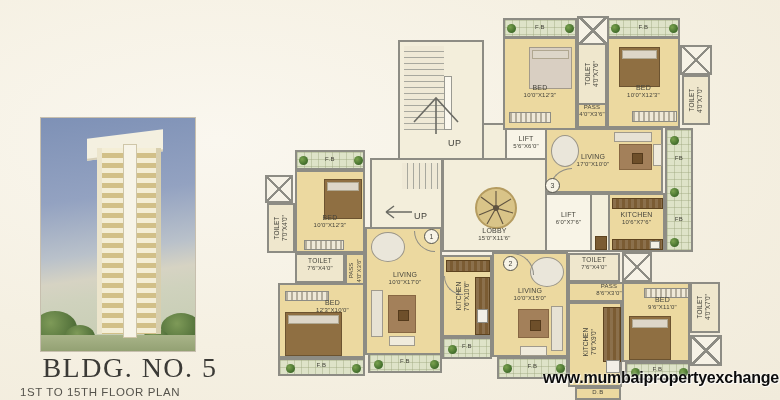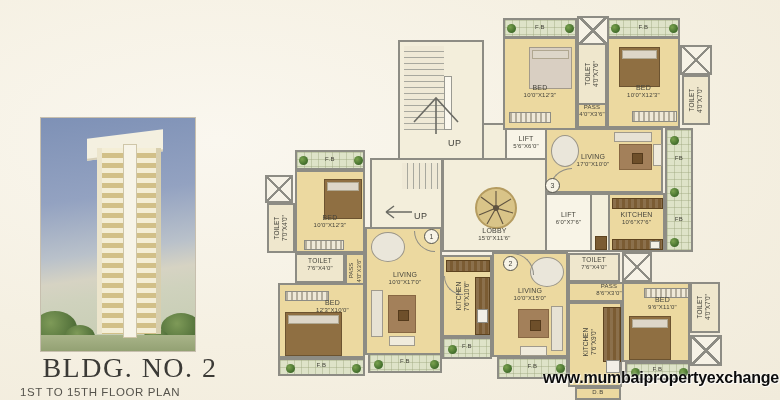--- a/index.html
+++ b/index.html
@@ -75,21 +75,21 @@
     <div class="abs photo" style="left:40px;top:117px;width:156px;height:235px;">
       <span class="tree" style="left:-8px;bottom:6px;width:44px;height:34px;"></span>
       <span class="tree" style="left:24px;bottom:2px;width:30px;height:24px;"></span>
       <span class="tree" style="right:-6px;bottom:8px;width:40px;height:30px;"></span>
       <span class="tree" style="right:26px;bottom:2px;width:26px;height:20px;"></span>
       <div class="lawn"></div>
       <div class="crown" style="left:46px;top:16px;width:76px;height:20px;"></div>
       <div class="bldg" style="left:56px;top:30px;width:54px;height:186px;"></div>
       <div class="bldg-core" style="left:82px;top:26px;width:12px;height:192px;"></div>
     </div>
-    <div class="abs title" style="left:34px;top:352px;width:192px;">BLDG. NO. 2</div>
+    <div class="abs title" style="left:34px;top:352px;width:192px;">BLDG. NO. 5</div>
     <div class="abs subtitle" style="left:20px;top:386px;width:200px;">1ST TO 15TH FLOOR PLAN</div>
   </div>
 
   <div class="abs" style="left:0;top:0;width:632px;height:400px;">
 
     <div class="abs core-room" style="left:398px;top:40px;width:86px;height:123px;">
       <div class="abs treads-h" style="left:4px;top:4px;width:40px;height:84px;"></div>
       <div class="abs divider" style="left:44px;top:34px;width:8px;height:54px;"></div>
       <svg class="abs" style="left:8px;top:48px;" width="60" height="46" viewBox="0 0 60 46">
         <path d="M6 32 L28 8 L50 32 M28 8 L28 44" fill="none" stroke="#6b6b64" stroke-width="1.6"></path>

